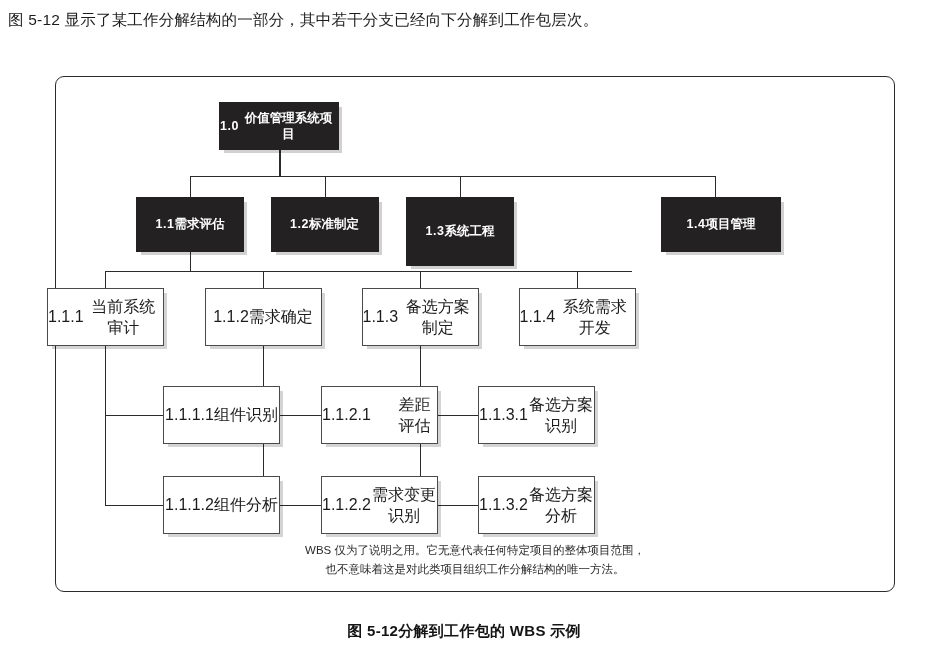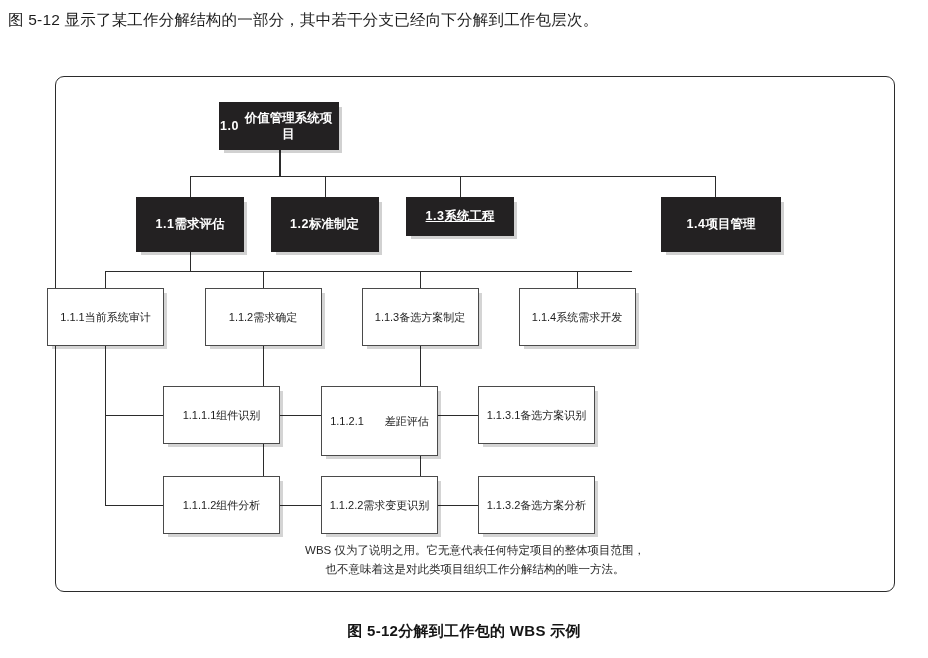--- a/index.html
+++ b/index.html
@@ -65,21 +65,21 @@
     box-shadow: 4px 4px 0 -1px rgba(0,0,0,0.18);
   }
   .node.dark .num { letter-spacing: 0.5px; }
 
   
   .node.light {
     background: #ffffff;
     color: #1c1c1c;
     border: 1.4px solid #4a4a4a;
     font-weight: normal;
-    font-size: 11px;
+    font-size: 16px;
     box-shadow: 4px 4px 0 -1px rgba(0,0,0,0.17);
   }
 
   
   .ln {
     position: absolute;
     background: #2b2b2b;
     z-index: 1;
   }
   .ln.v { width: 1.4px; }
@@ -152,21 +152,21 @@
   </div>
 
   <div class="node dark" style="left:80px; top:120px; width:108px; height:55px;">
     <span class="num">1.1</span>
     <span class="ttl">需求评估</span>
   </div>
   <div class="node dark" style="left:214.5px; top:120px; width:108px; height:55px;">
     <span class="num">1.2</span>
     <span class="ttl">标准制定</span>
   </div>
-  <div class="node dark" style="left:350px; top:120px; width:108px; height:39px;text-decoration:underline;">
+  <div class="node dark" style="left:350px; top:120px; width:108px; height:69px;">
     <span class="num">1.3</span>
     <span class="ttl">系统工程</span>
   </div>
   <div class="node dark" style="left:605px; top:120px; width:120px; height:55px;">
     <span class="num">1.4</span>
     <span class="ttl">项目管理</span>
   </div>
 
   <div class="node light" style="left:-9px; top:211px; width:117px; height:58px;">
     <span class="num">1.1.1</span>
@@ -186,21 +186,21 @@
   </div>
 
   <div class="node light" style="left:107px; top:309px; width:117px; height:58px;">
     <span class="num">1.1.1.1</span>
     <span class="ttl">组件识别</span>
   </div>
   <div class="node light" style="left:107px; top:399px; width:117px; height:58px;">
     <span class="num">1.1.1.2</span>
     <span class="ttl">组件分析</span>
   </div>
-  <div class="node light" style="left:265px; top:309px; width:117px; height:70px;gap:21px;">
+  <div class="node light" style="left:265px; top:309px; width:117px; height:58px;gap:21px;">
     <span class="num">1.1.2.1</span>
     <span class="ttl">差距评估</span>
   </div>
   <div class="node light" style="left:265px; top:399px; width:117px; height:58px;">
     <span class="num">1.1.2.2</span>
     <span class="ttl">需求变更识别</span>
   </div>
   <div class="node light" style="left:422px; top:309px; width:117px; height:58px;">
     <span class="num">1.1.3.1</span>
     <span class="ttl">备选方案识别</span>

